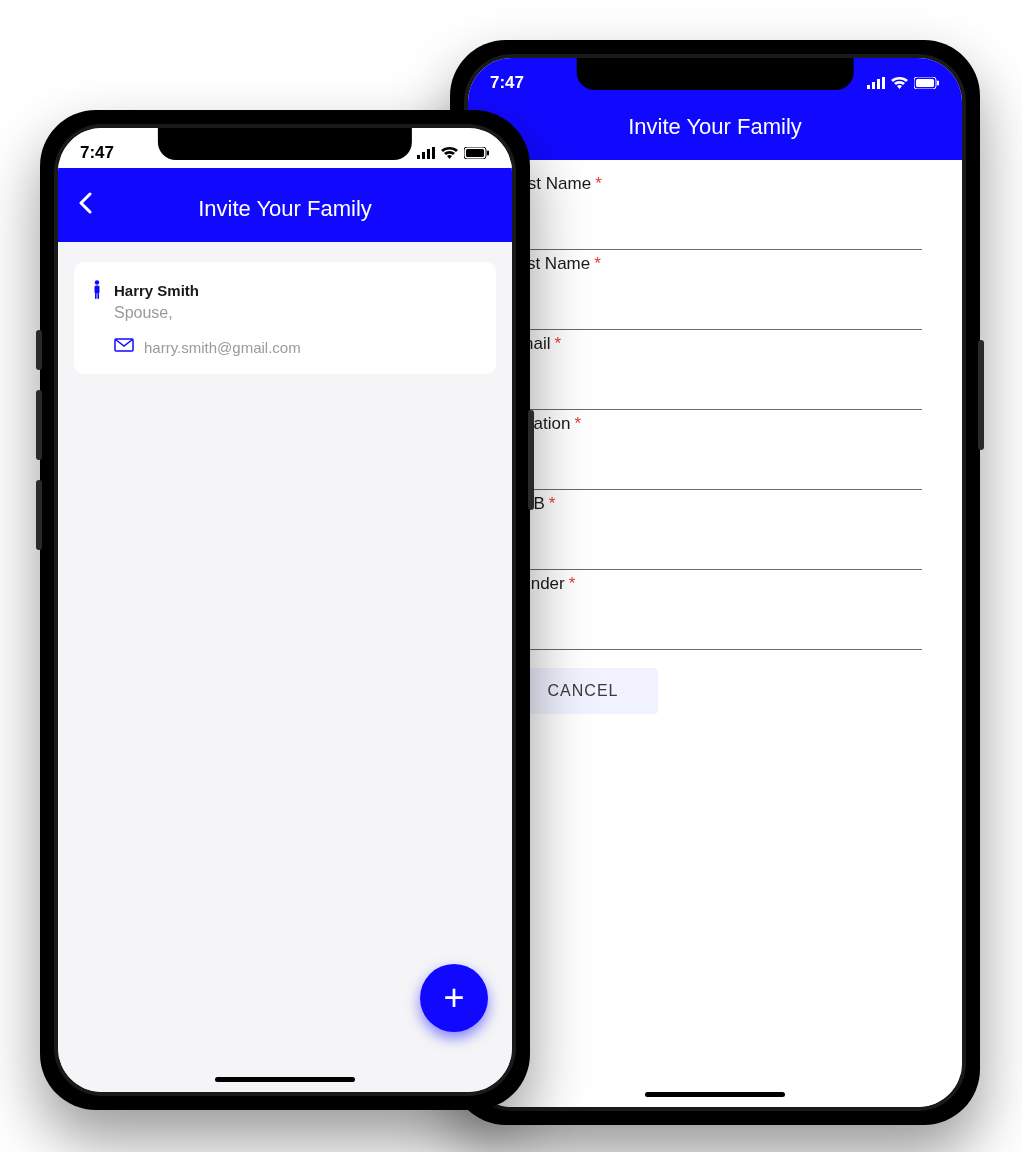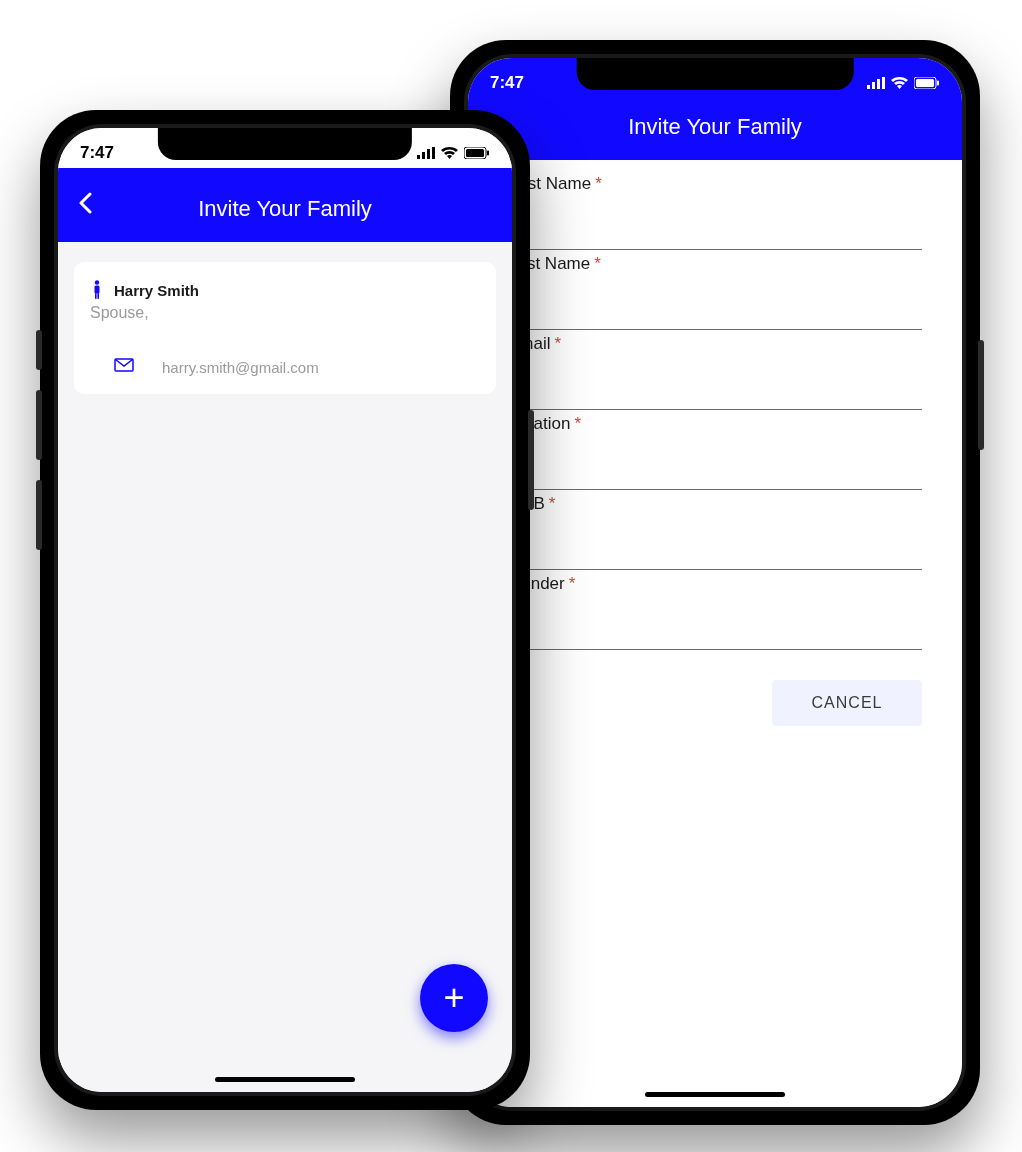--- a/index.html
+++ b/index.html
@@ -82,22 +82,22 @@
     }
     .content { padding: 20px 16px; background: #f5f5f7; height: 100%; }
     .card {
       background: #fff;
       border-radius: 10px;
       padding: 18px 16px;
     }
     .card-title-row { display: flex; align-items: center; gap: 10px; }
     .person-icon { width: 14px; display: flex; justify-content: center; color: #1109FF; }
     .card-name { font-weight: 700; font-size: 15px; color: #1a1a1a; }
-    .card-sub { color: #9a9a9a; margin-top: 4px; font-size: 16px; }
-    .card-email-row { display: flex; align-items: center; gap: 28px; margin-left: 24px; margin-top: 36px; }
+    .card-sub { color: #9a9a9a; margin-left: 24px; margin-top: 4px; font-size: 16px; }
+    .card-email-row { display: flex; align-items: center; gap: 10px; margin-left: 24px; margin-top: 16px; }
     .card-email { color: #9a9a9a; font-size: 15px; }
     .email-icon { color: #1109FF; }
     .fab {
       position: absolute;
       bottom: 60px;
       right: 24px;
       width: 68px;
       height: 68px;
       border-radius: 50%;
       background: #1109FF;
@@ -124,21 +124,21 @@
     .form-label { font-size: 17px; color: #1a1a1a; }
     .form-label .req { color: #e53935; margin-left: 4px; }
     .form-input {
       border: none;
       border-bottom: 1px solid #6a6a6a;
       width: 100%;
       height: 56px;
       background: transparent;
       font-size: 16px;
     }
-    .action-row { display: flex; gap: 14px; margin-top: 30px; justify-content: flex-end; }
+    .action-row { display: flex; gap: 14px; margin-top: 18px; justify-content: space-between; }
     .btn {
       padding: 14px 28px;
       border-radius: 4px;
       font-size: 16px;
       letter-spacing: 1px;
       font-weight: 500;
       text-align: center;
       border: none;
     }
     .btn-cancel { background: #f0f2ff; color: #3a3a3a; flex: 0 0 auto; min-width: 150px; }

